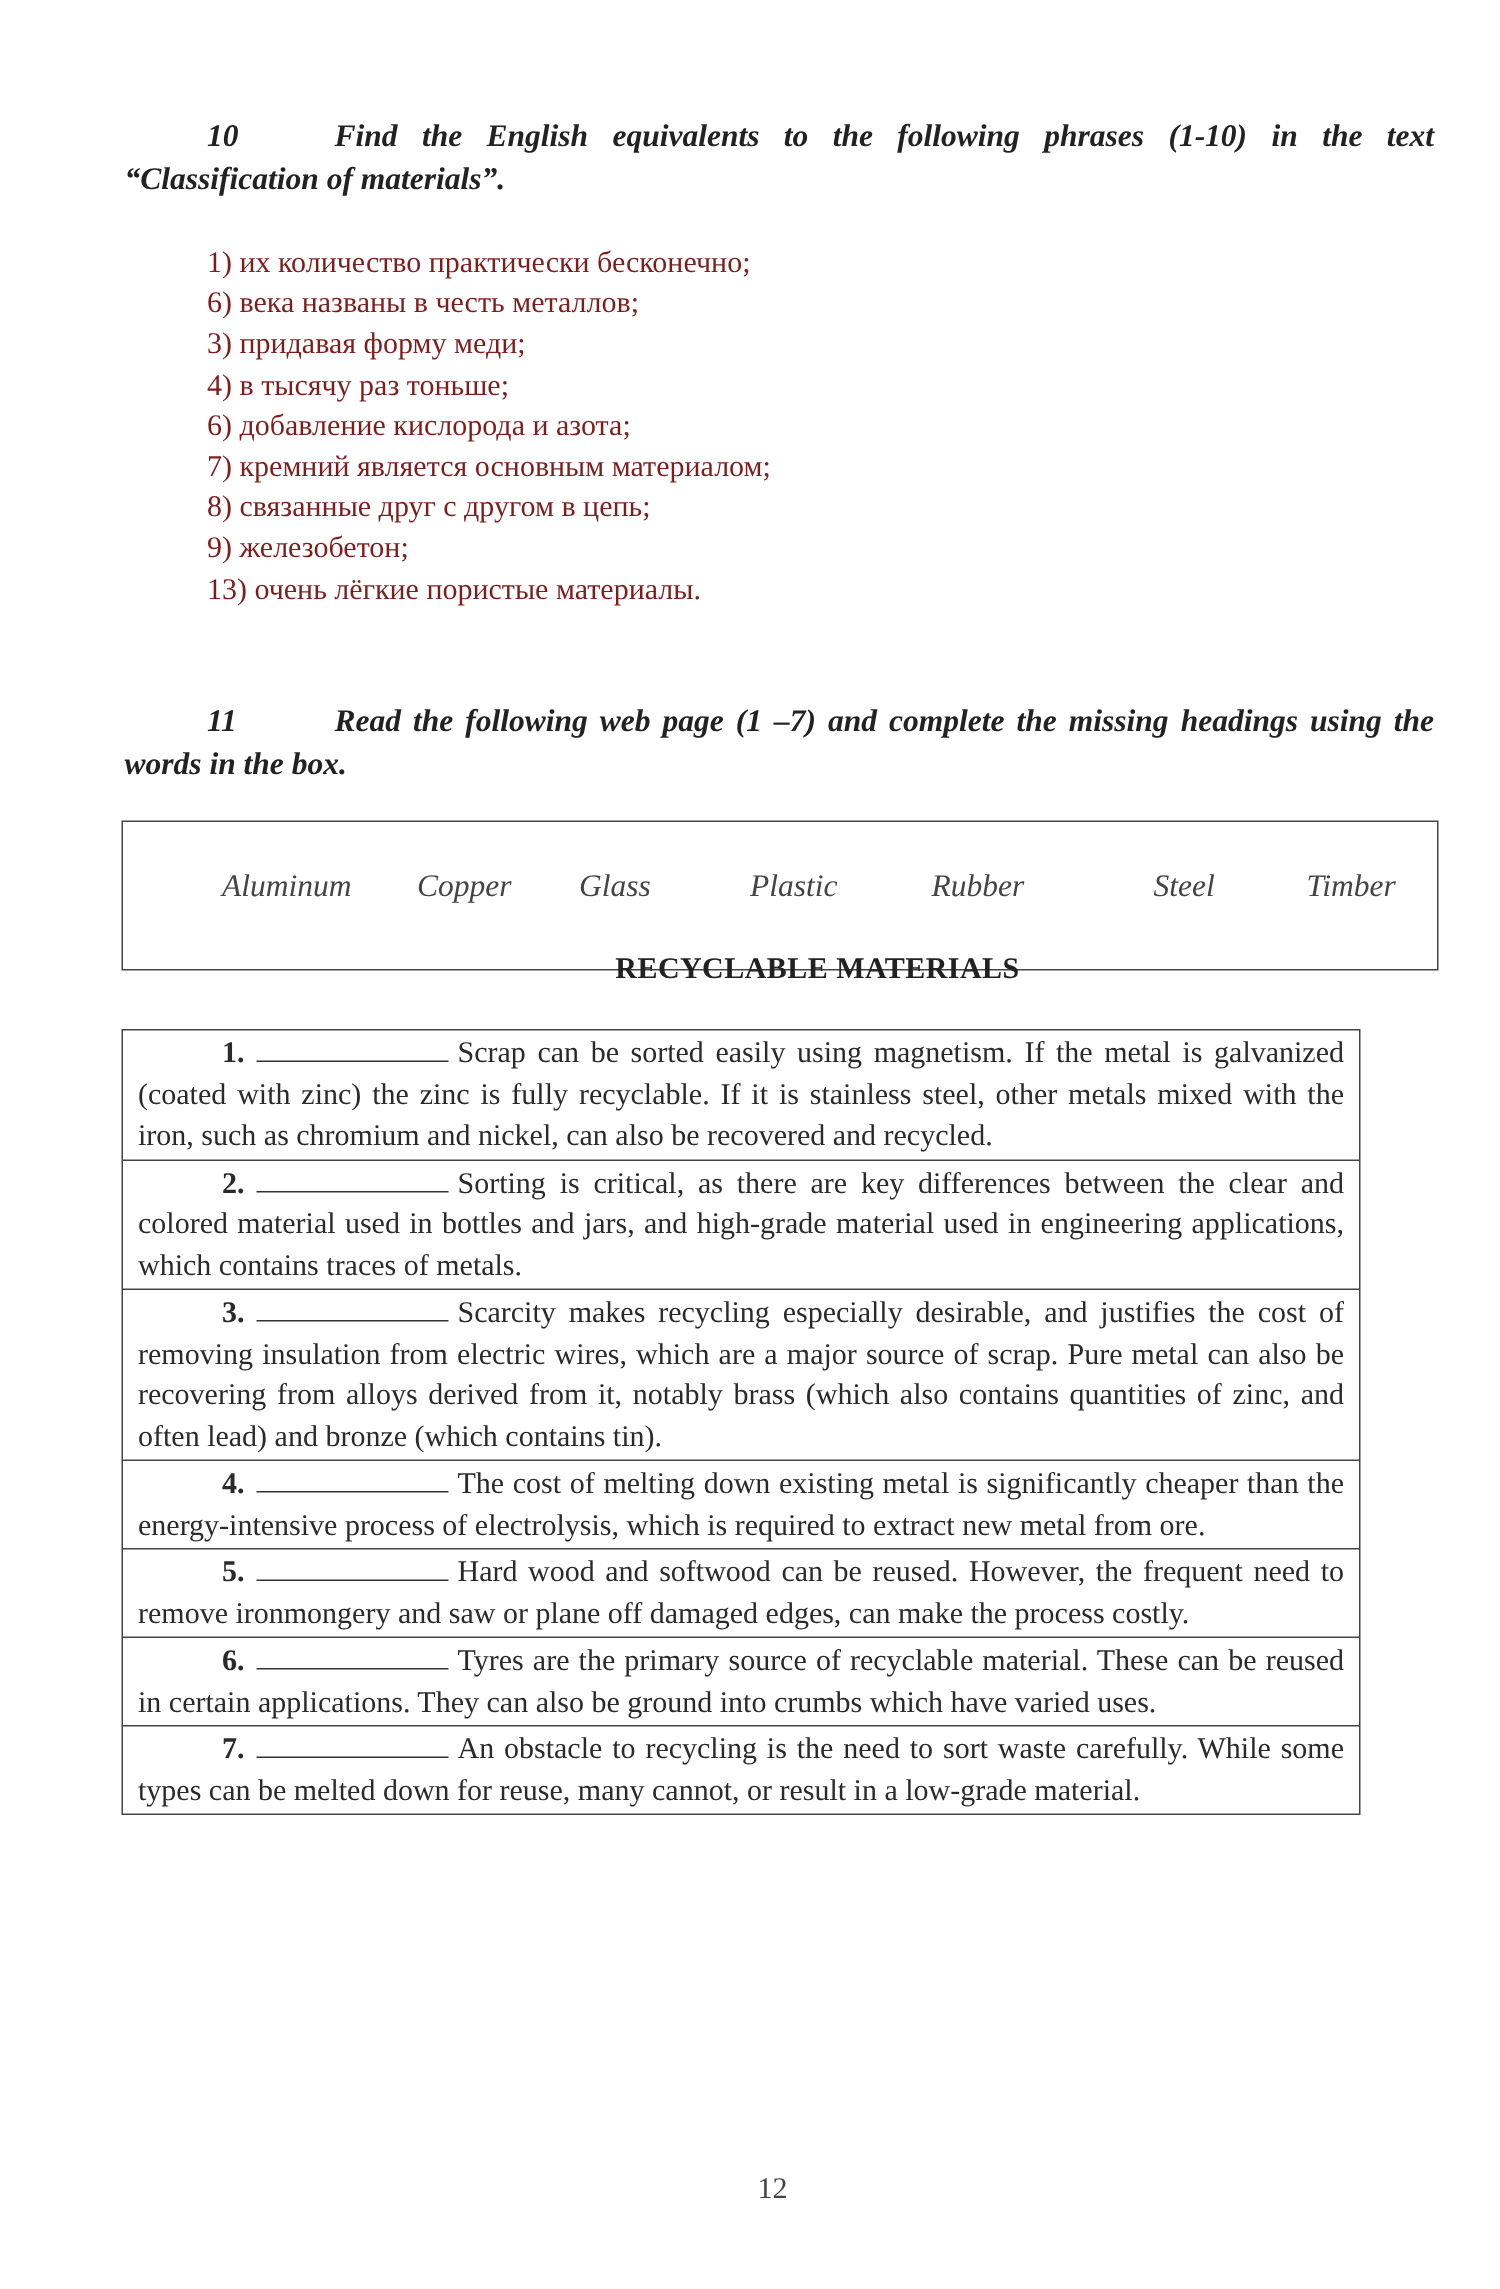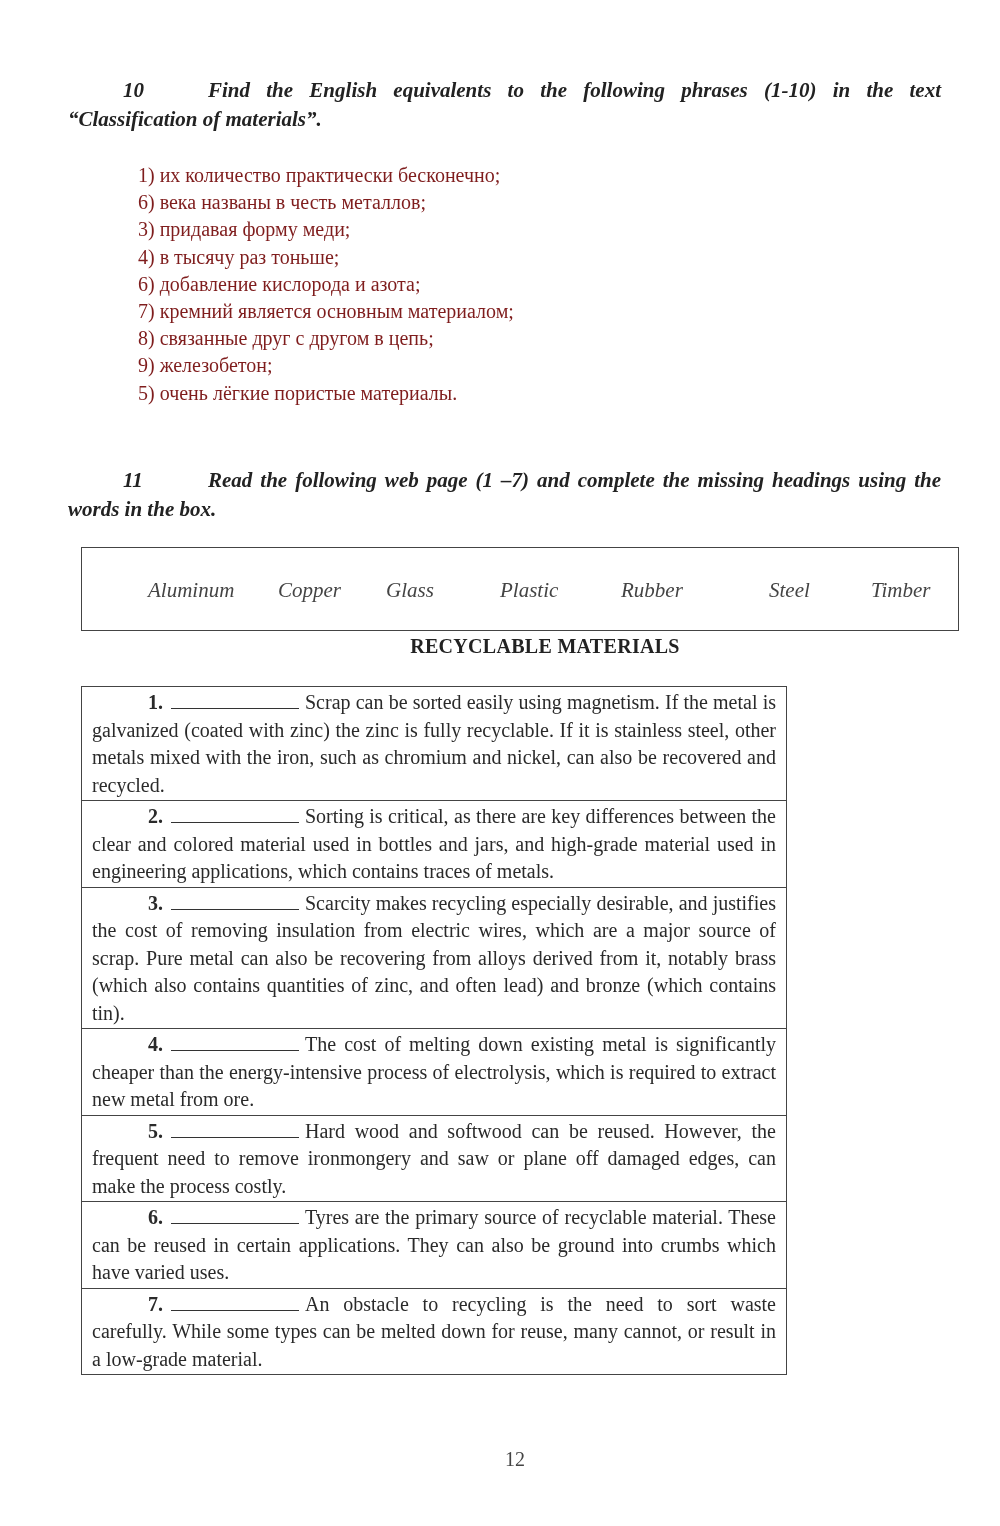--- a/index.html
+++ b/index.html
@@ -2,44 +2,44 @@
 <html><head>
   <meta charset="utf-8">
   <style>
     html, body { margin: 0; padding: 0; }
     body {
       width: 1000px; height: 1526px; background: #ffffff; position: relative;
       font-family: "Liberation Serif", "DejaVu Serif", serif; color: #2a2a2a;
       overflow: hidden;
     }
     .task-head {
-      position: absolute; left: 68px; width: 873px;
+      position: absolute; left: 83px; width: 873px;
       font-style: italic; font-weight: bold; font-size: 21px; line-height: 29px;
       text-align: justify; color: #222;
     }
     .task-head .num { display: inline-block; width: 140px; padding-left: 55px; box-sizing: border-box; }
     #task10 { top: 76px; }
     #task11 { top: 466px; }
     .phrase-list {
       position: absolute; left: 138px; top: 162px; margin: 0; padding: 0; list-style: none;
       font-size: 20px; line-height: 27.2px; color: #7f1d1d;
     }
     .word-box {
-      position: absolute; left: 81px; top: 547px; width: 878px; height: 84px;
+      position: absolute; left: 81px; top: 547px; width: 878px; height: 100px;
       border: 1.5px solid #444; box-sizing: border-box;
     }
     .word-box span {
       position: absolute; top: 30px; font-style: italic; font-size: 21px; color: #444;
     }
     .section-title {
       position: absolute; left: 0; width: 1090px; top: 635px; text-align: center;
       font-weight: bold; font-size: 20px; letter-spacing: 0.3px; color: #222;
     }
     .mat-table {
-      position: absolute; left: 81px; top: 686px; width: 706px;
+      position: absolute; left: 81px; top: 686px; width: 826px;
       border: 1.5px solid #444; box-sizing: border-box;
     }
     .mat-row {
       border-top: 1.5px solid #444; padding: 2px 10px 1px 10px;
       font-size: 20px; line-height: 27.5px; text-align: justify; color: #2a2a2a;
     }
     .mat-row:first-child { border-top: none; }
     .mat-row .rnum { font-weight: bold; padding-left: 56px; }
     .mat-row .blank {
       display: inline-block; width: 128px; border-bottom: 1px solid #333;
@@ -59,21 +59,21 @@
 
 <ul class="phrase-list">
   <li>1) их количество практически бесконечно;</li>
   <li>6) века названы в честь металлов;</li>
   <li>3) придавая форму меди;</li>
   <li>4) в тысячу раз тоньше;</li>
   <li>6) добавление кислорода и азота;</li>
   <li>7) кремний является основным материалом;</li>
   <li>8) связанные друг с другом в цепь;</li>
   <li>9) железобетон;</li>
-  <li>5) очень лёгкие пористые материалы.</li>
+  <li>13) очень лёгкие пористые материалы.</li>
 </ul>
 
 <div class="task-head" id="task11">
   <span class="num">11</span><span>Read the following web page (1 –7) and complete the missing headings using the words in the box.</span>
 </div>
 
 <div class="word-box">
   <span style="left:66px">Aluminum</span>
   <span style="left:196px">Copper</span>
   <span style="left:304px">Glass</span>

